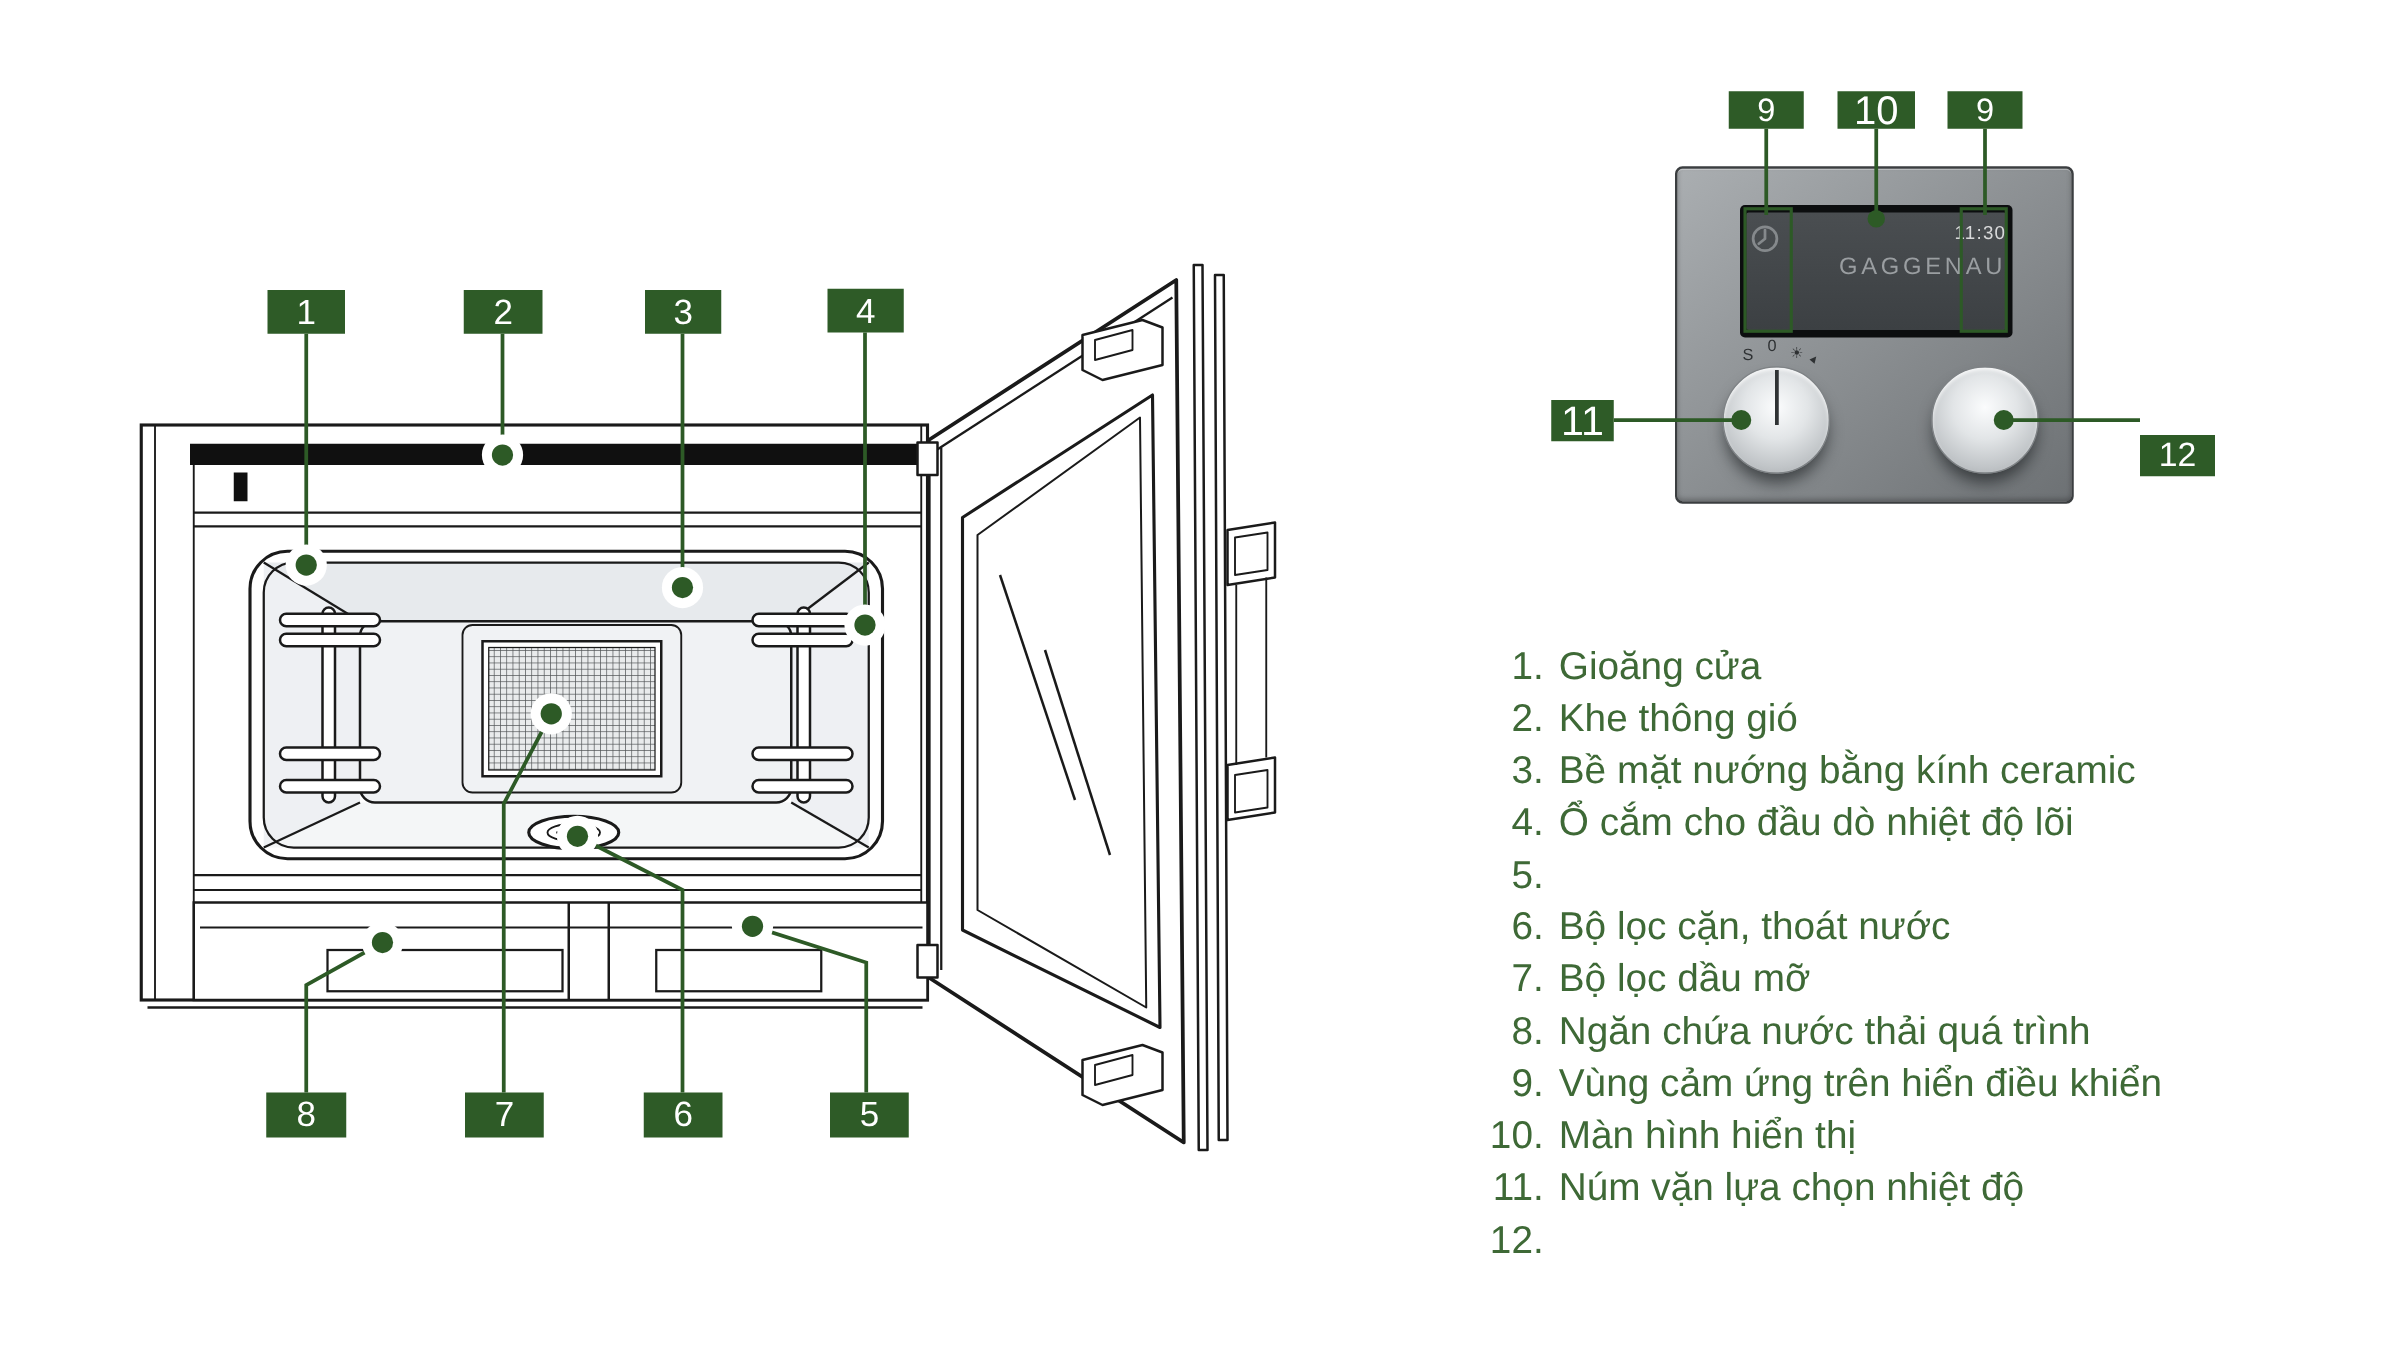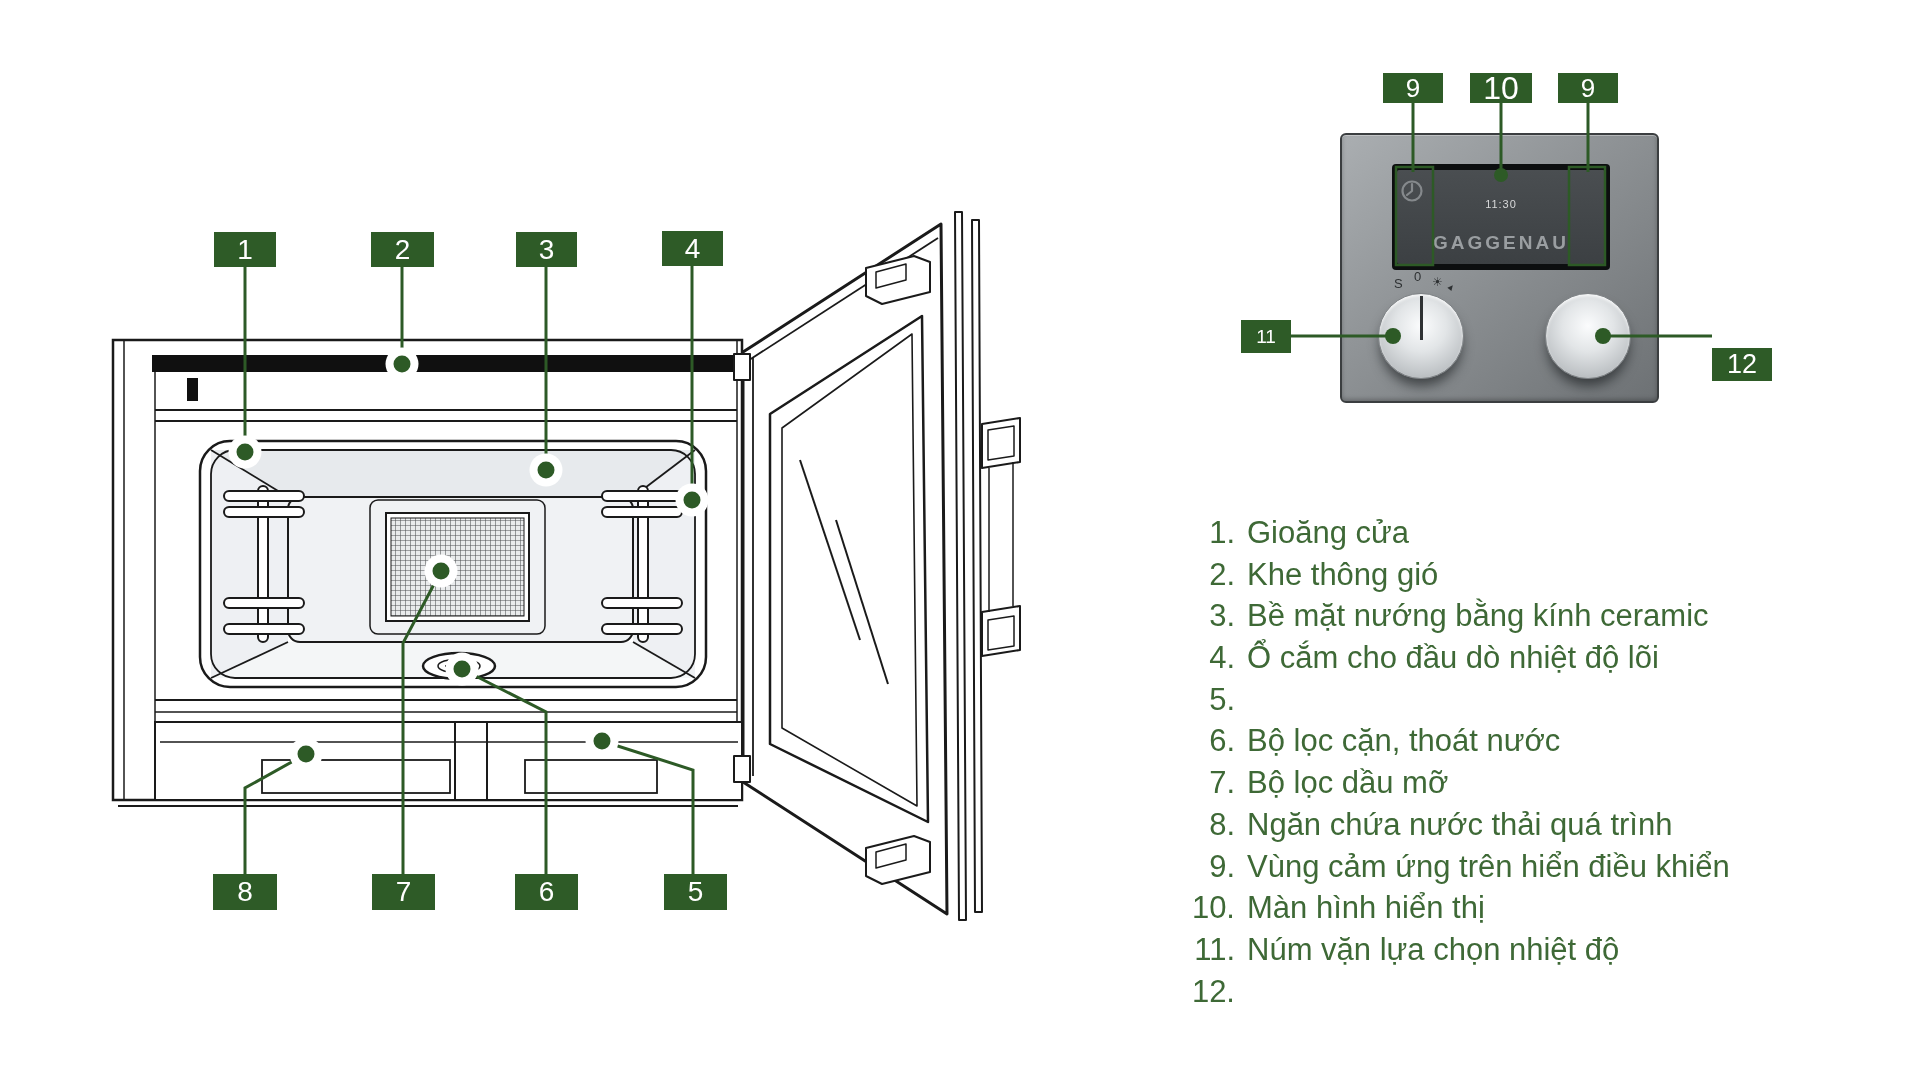--- a/index.html
+++ b/index.html
@@ -10,22 +10,22 @@
                font-size:28px;font-weight:400;z-index:30;display:flex;align-items:center;justify-content:center;}
   
   #panel{position:absolute;left:1340px;top:133px;width:319px;height:270px;border-radius:6px;
          background:linear-gradient(140deg,#aaaeb1 0%,#8e9295 45%,#6d7174 100%);
          border:2px solid #3b3e40;box-sizing:border-box;z-index:10;
          box-shadow:inset 0 1px 0 rgba(255,255,255,.35), inset 0 -2px 4px rgba(0,0,0,.25);}
   #display{position:absolute;left:50px;top:29px;width:218px;height:106px;background:#0c0e0f;
            border-radius:4px;}
   #screen{position:absolute;left:5px;top:6px;right:5px;bottom:6px;border-radius:2px;
           background:linear-gradient(#4a4e51,#3c4043);text-align:center;}
-  .display-time{margin-top:28px;font-size:11px;letter-spacing:1px;color:#d8d9da;}
-  .display-brand{margin-top:22px;font-size:19px;font-weight:bold;letter-spacing:3px;color:#9a9ea1;}
+  .display-time{margin-top:8px;font-size:15px;letter-spacing:1px;color:#d8d9da;text-align:right;}
+  .display-brand{margin-top:8px;font-size:19px;font-weight:normal;letter-spacing:3px;color:#9a9ea1;text-align:right;}
   .knob{position:absolute;width:84px;height:84px;border-radius:50%;
         background:radial-gradient(circle at 50% 38%, #fbfcfd 0%, #e2e5e7 38%, #c0c4c7 72%, #9da1a4 100%);
         border:1px solid #7e8285;
         box-shadow:0 9px 12px -2px rgba(10,12,14,.55), inset 0 2px 3px rgba(255,255,255,.8);}
   #knob-temp{left:36px;top:158px;}
   #knob-func{left:203px;top:158px;}
   .knob-indicator{position:absolute;left:calc(50% - 1.5px);top:2px;width:3px;height:44px;background:#2f3234;}
   .knob-mark{position:absolute;color:#2e3133;font-size:13px;z-index:12;}
   
   #legend{position:absolute;left:1168px;top:512px;z-index:5;color:#3e6936;font-size:31px;}
@@ -231,21 +231,21 @@
     </div>
   <div class="callout-box" style="left:1383px;top:73px;width:60px;height:30px;font-size:26px;">
       <span>9</span>
     </div>
   <div class="callout-box" style="left:1470px;top:73px;width:62px;height:30px;font-size:32px;">
       <span>10</span>
     </div>
   <div class="callout-box" style="left:1558px;top:73px;width:60px;height:30px;font-size:26px;">
       <span>9</span>
     </div>
-  <div class="callout-box" style="left:1241px;top:320px;width:50px;height:33px;font-size:19px;text-align:center;">
+  <div class="callout-box" style="left:1241px;top:320px;width:50px;height:33px;font-size:33px;text-align:center;">
       <span>11</span>
     </div>
   <div class="callout-box" style="left:1712px;top:320px;width:60px;height:33px;font-size:27px;margin-top:28px;">
       <span>12</span>
     </div>
 
   <div id="legend">
     <div class="legend-row">
         <span class="legend-num">1.</span>
         <span class="legend-label">Gioăng cửa</span>

